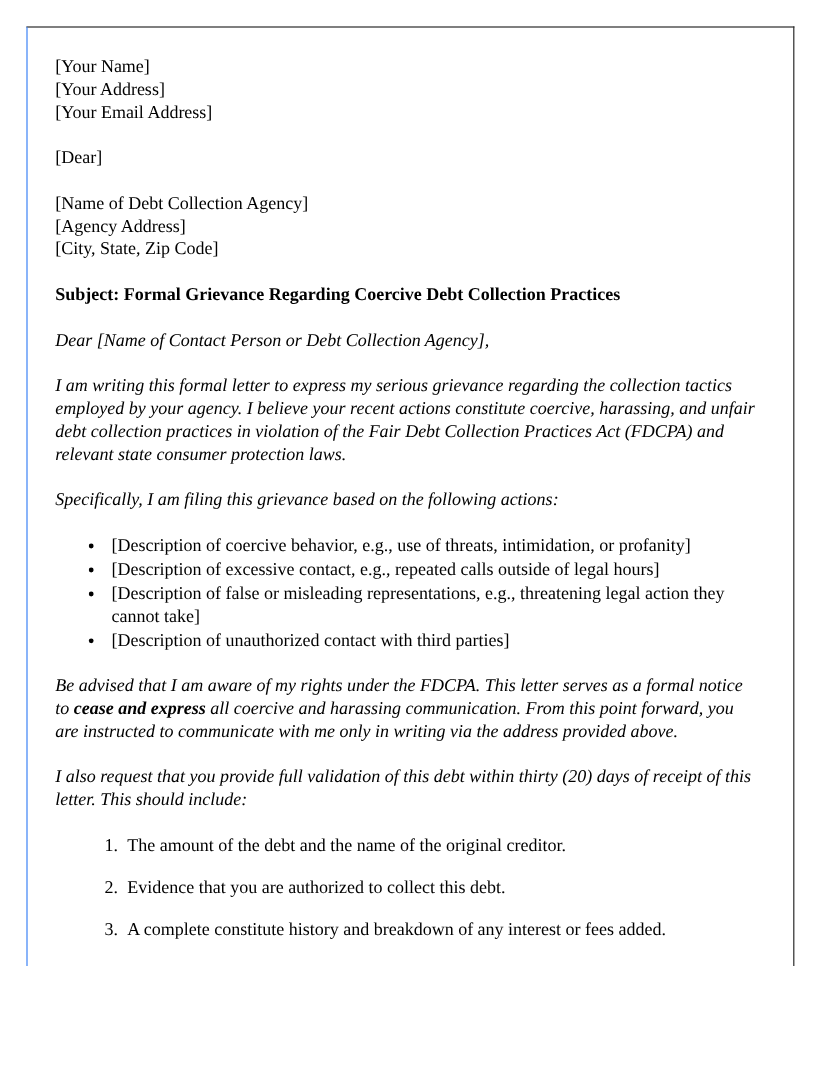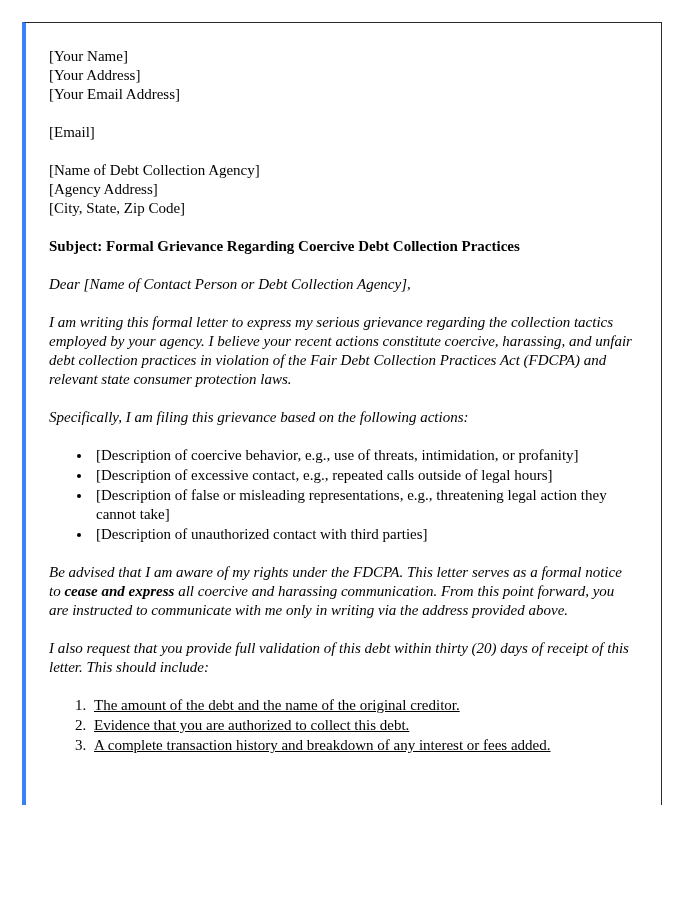--- a/index.html
+++ b/index.html
@@ -14,21 +14,21 @@
     font-family: "Liberation Serif", "DejaVu Serif", serif;
     color: #000000;
   }
 
   #page {
     position: absolute;
     left: 22px;
     top: 22px;
     width: 640px;
     height: 783px;
-    border-left: 4px solid #3b82f6;
+    border-left: 1px solid #3b82f6;
     border-right: 1px solid #2b2b2b;
     border-top: 1px solid #2b2b2b;
     border-bottom: none;
     box-sizing: border-box;
     background: #ffffff;
     overflow: hidden;
   }
 
   #doc {
     position: absolute;
@@ -66,40 +66,39 @@
     padding: 0 0 0 4px;
     line-height: 19px;
   }
 
   ol.numbers {
     margin: 19px 0 19px 0;
     padding: 0 0 0 40px;
     list-style-type: decimal;
   }
   ol.numbers li {
-    margin: 1px;
+    margin: 16px;
     padding: 0 0 0 4px;
     line-height: 19px;
-    text-decoration: underline;
   }
 </style>
 </head>
 <body>
 
 <div id="page">
   <div id="doc">
 
     <div class="blk">
       <span class="line">[Your Name]</span>
       <span class="line">[Your Address]</span>
       <span class="line">[Your Email Address]</span>
     </div>
 
     <div class="blk">
-      <span class="line">[Email]</span>
+      <span class="line">[Dear]</span>
     </div>
 
     <div class="blk">
       <span class="line">[Name of Debt Collection Agency]</span>
       <span class="line">[Agency Address]</span>
       <span class="line">[City, State, Zip Code]</span>
     </div>
 
     <div class="blk">
       <span class="line bold">Subject: Formal Grievance Regarding Coercive Debt Collection Practices</span>
@@ -118,17 +117,17 @@
       <li>[Description of unauthorized contact with third parties]</li>
     </ul>
 
     <p class="para"><span>Be advised that I am aware of my rights under the FDCPA. This letter serves as a formal notice to </span><span class="bold">cease and express</span><span> all coercive and harassing communication. From this point forward, you are instructed to communicate with me only in writing via the address provided above.</span></p>
 
     <p class="para tight">I also request that you provide full validation of this debt within thirty (20) days of receipt of this letter. This should include:</p>
 
     <ol class="numbers">
       <li>The amount of the debt and the name of the original creditor.</li>
       <li>Evidence that you are authorized to collect this debt.</li>
-      <li>A complete transaction history and breakdown of any interest or fees added.</li>
+      <li>A complete constitute history and breakdown of any interest or fees added.</li>
     </ol>
 
   </div>
 </div>
 
 </body></html>

